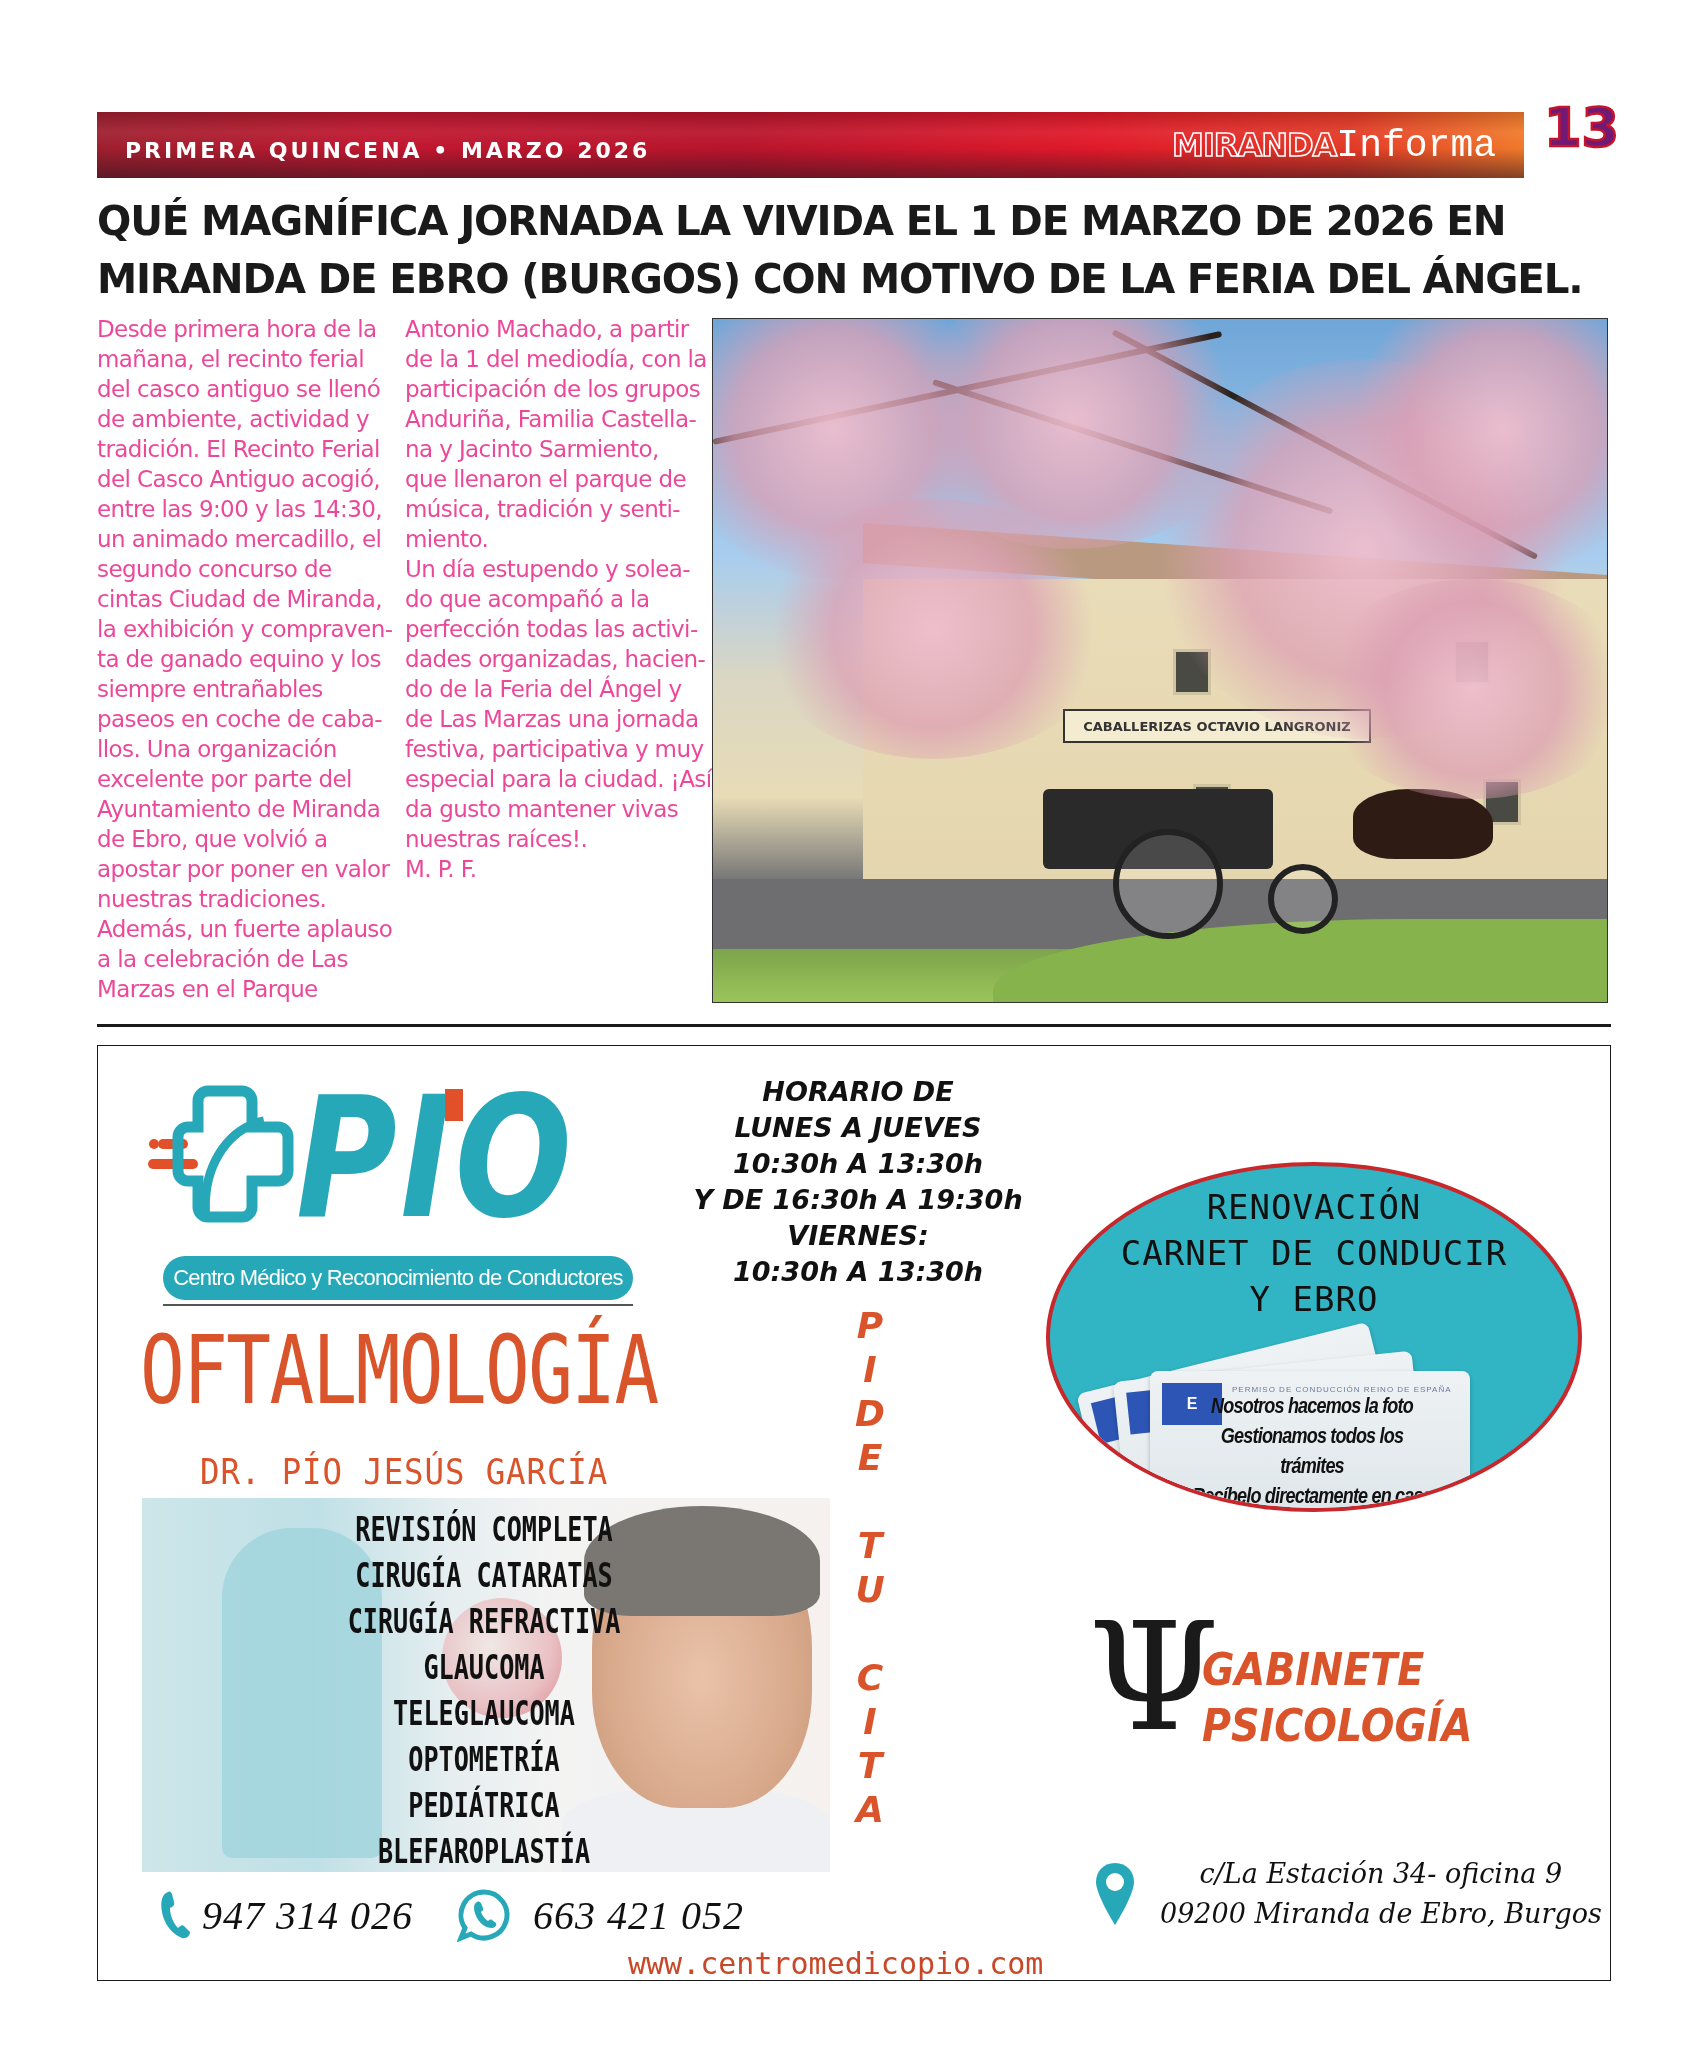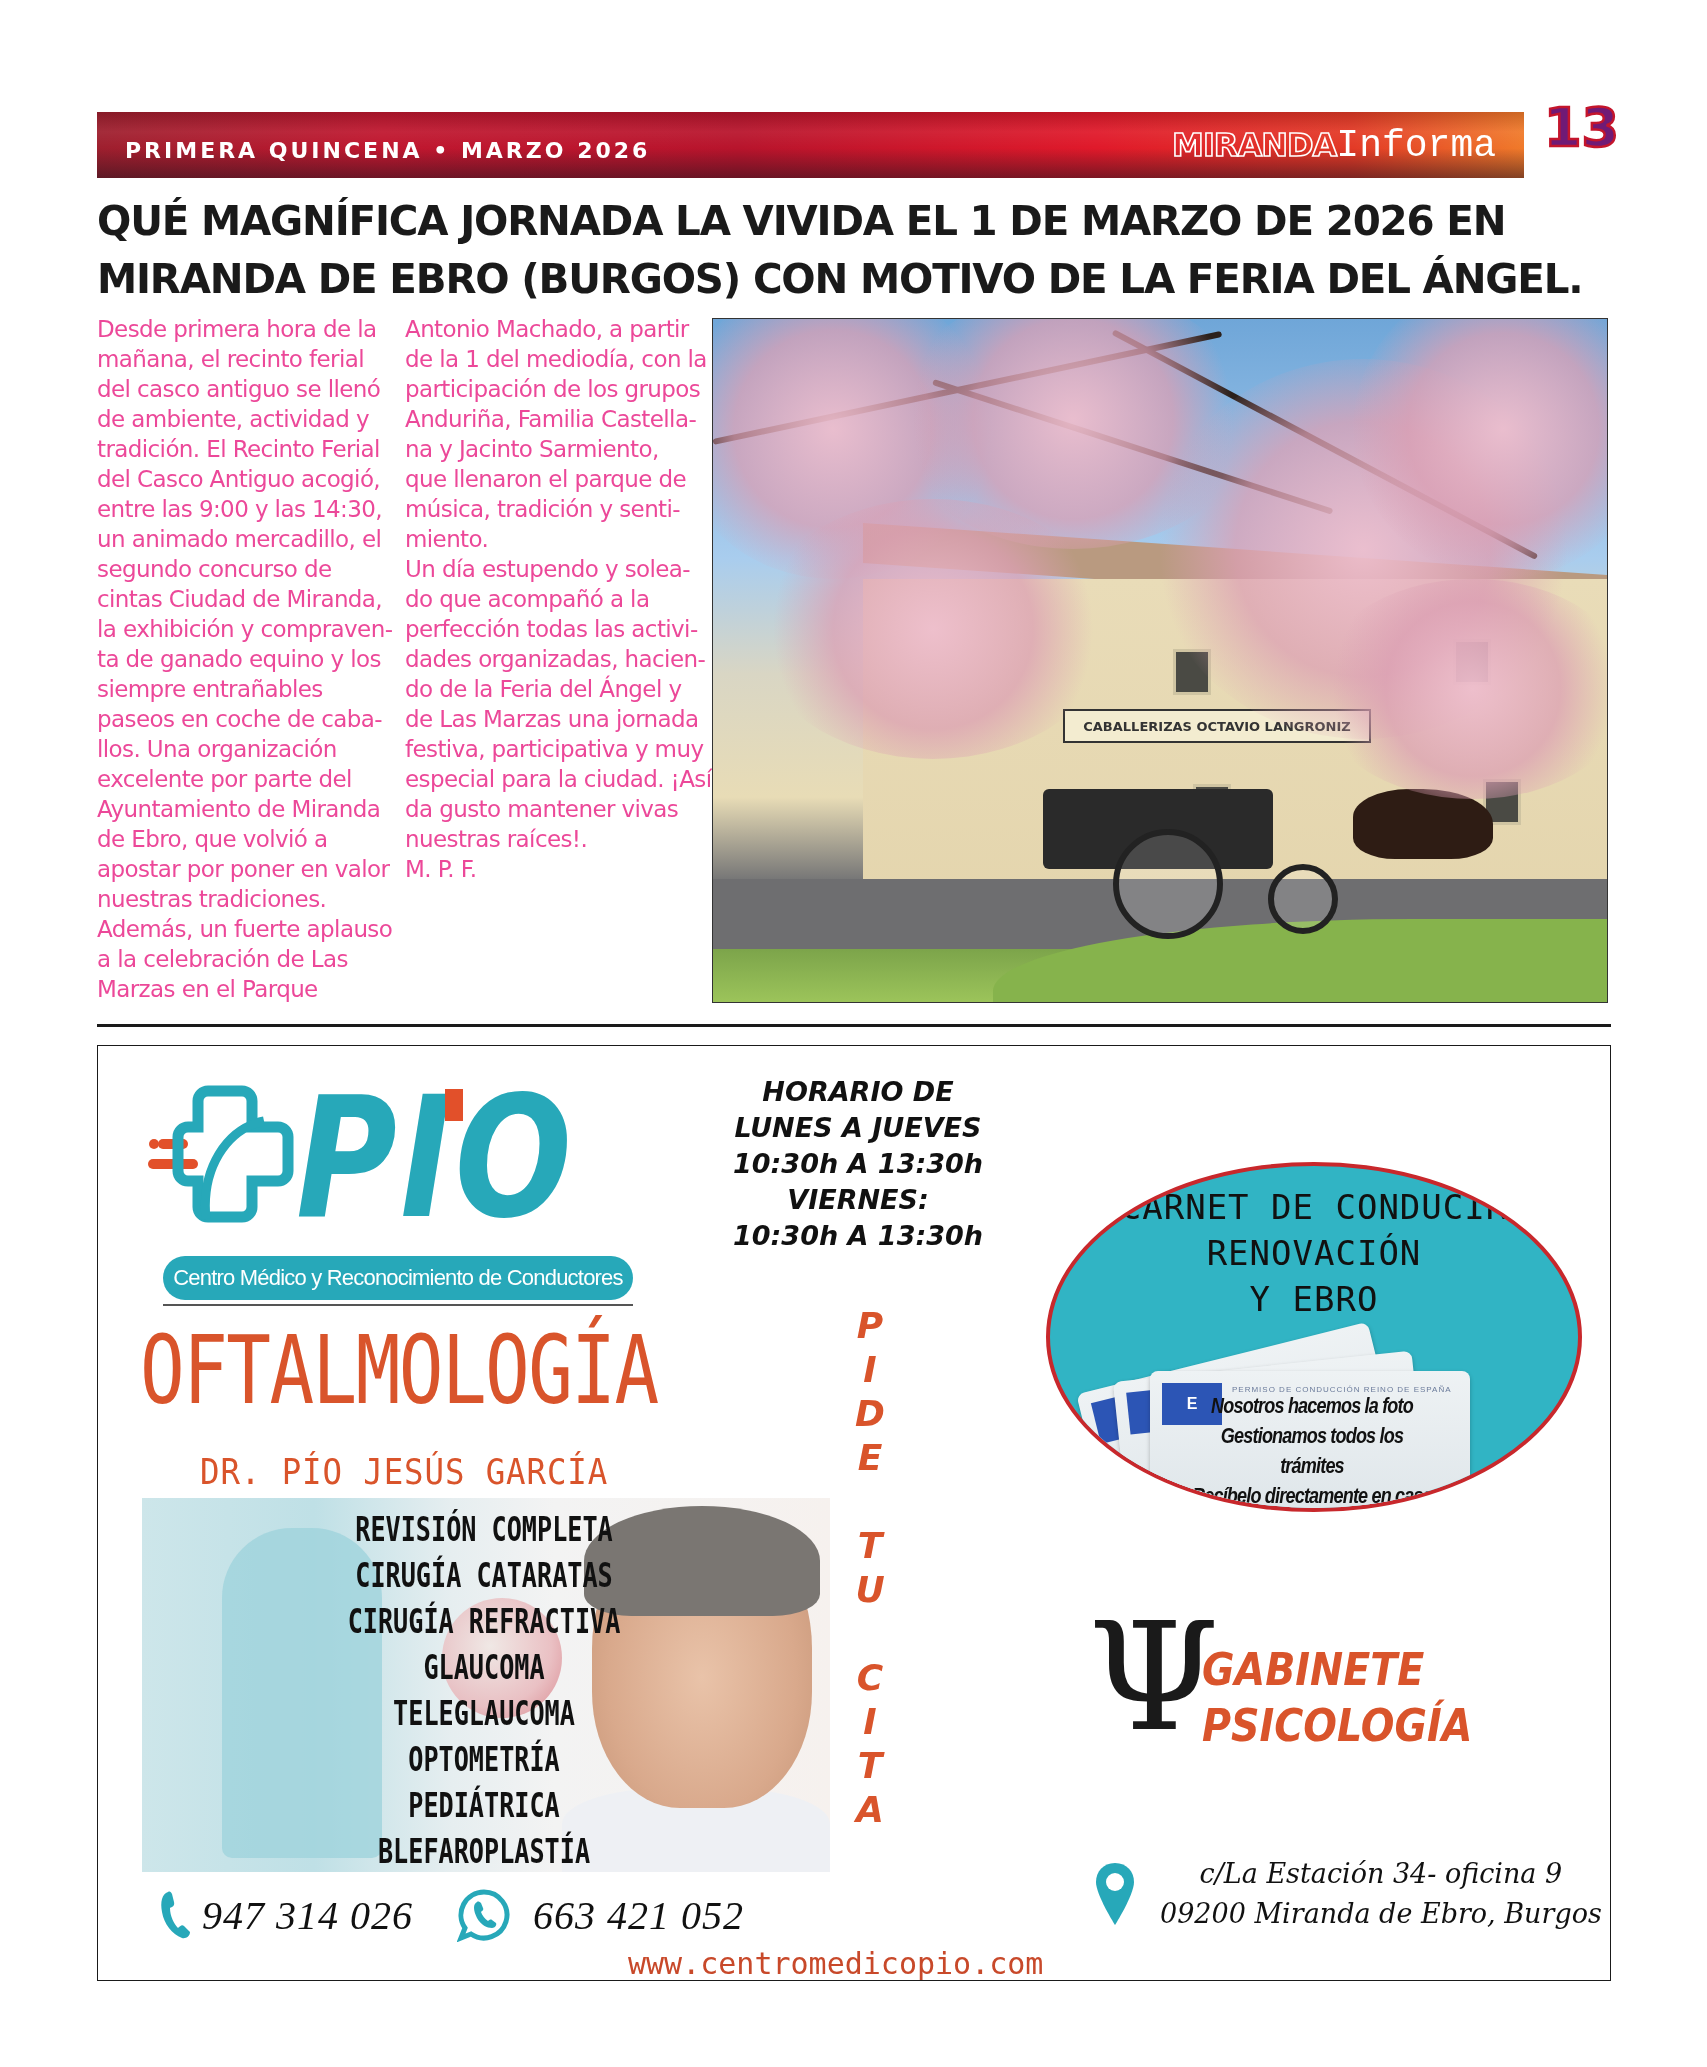--- a/index.html
+++ b/index.html
@@ -295,20 +295,21 @@
       <path d="M20 14 C16 16, 16 22, 20 30 C24 37, 30 40, 35 40 C38 40, 40 37, 39 35 L35 32 C34 31, 32 32, 31 33 C28 31, 25 27, 24 24 C25 23, 27 22, 26 20 L24 15 C23 14, 21 13, 20 14 Z" fill="#27a8b9"></path>
     </svg>
     <span class="phone-num">663 421 052</span>
   </div>
   <div class="website">www.centromedicopio.com</div>
 
   <div class="horario">
     <div>HORARIO DE</div>
     <div>LUNES A JUEVES</div>
     <div>10:30h A 13:30h</div>
+    <div>Y DE 16:30h A 19:30h</div>
     <div>VIERNES:</div>
     <div>10:30h A 13:30h</div>
   </div>
 
   <div class="pide" id="pide">
       <div style="height: 44px;">P</div>
       <div style="height: 44px;">I</div>
       <div style="height: 44px;">D</div>
       <div style="height: 44px;">E</div>
       <div style="height: 44px;"></div>
@@ -316,22 +317,22 @@
       <div style="height: 44px;">U</div>
       <div style="height: 44px;"></div>
       <div style="height: 44px;">C</div>
       <div style="height: 44px;">I</div>
       <div style="height: 44px;">T</div>
       <div style="height: 44px;">A</div>
     </div>
 
   <div class="renov">
     <div class="renov-title">
+      <div>RENOVACIÓN</div>
       <div>CARNET DE CONDUCIR</div>
-      <div>RENOVACIÓN</div>
       <div>Y EBRO</div>
     </div>
     <div class="card" style="left:40px;top:190px;transform:rotate(-14deg);">
       <div class="eu">E</div>
     </div>
     <div class="card" style="left:70px;top:200px;transform:rotate(-6deg);">
       <div class="eu">E</div>
     </div>
     <div class="card" style="left:100px;top:205px;width:320px;height:140px;">
       <div class="eu">E</div>

